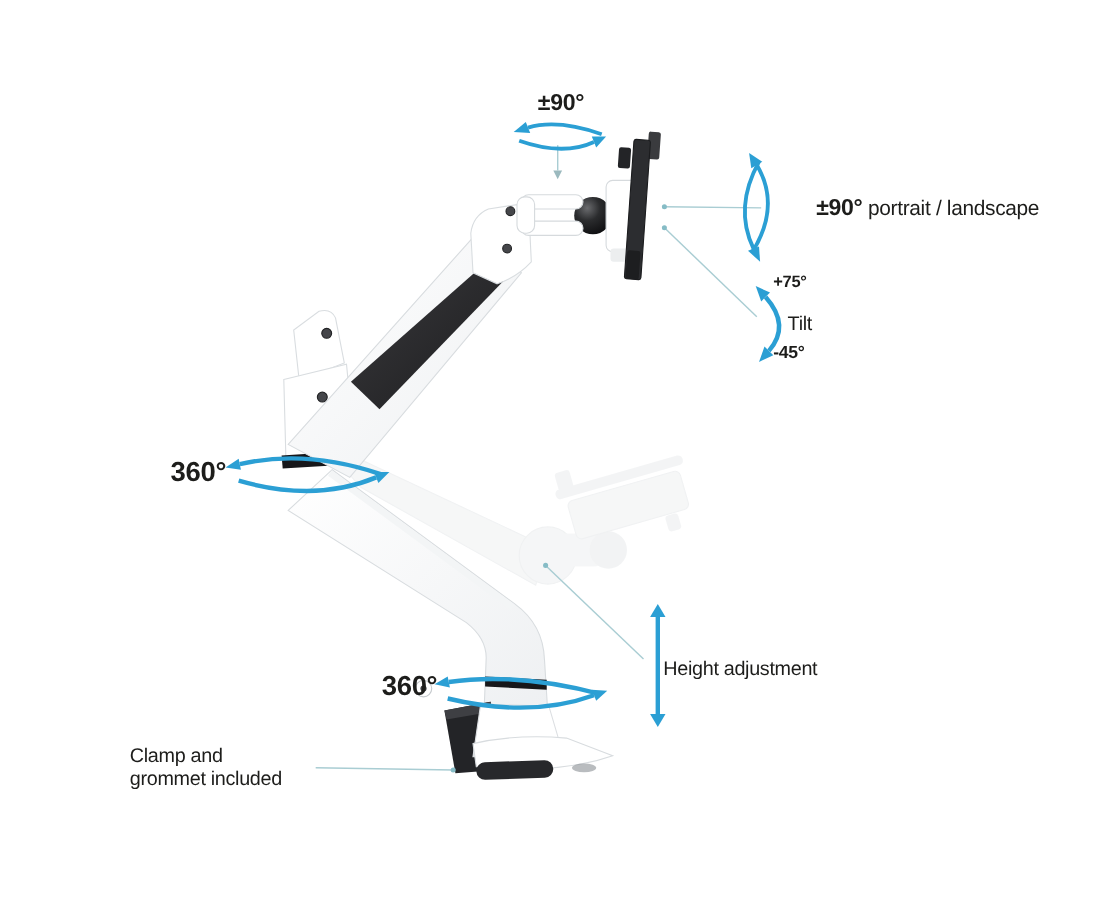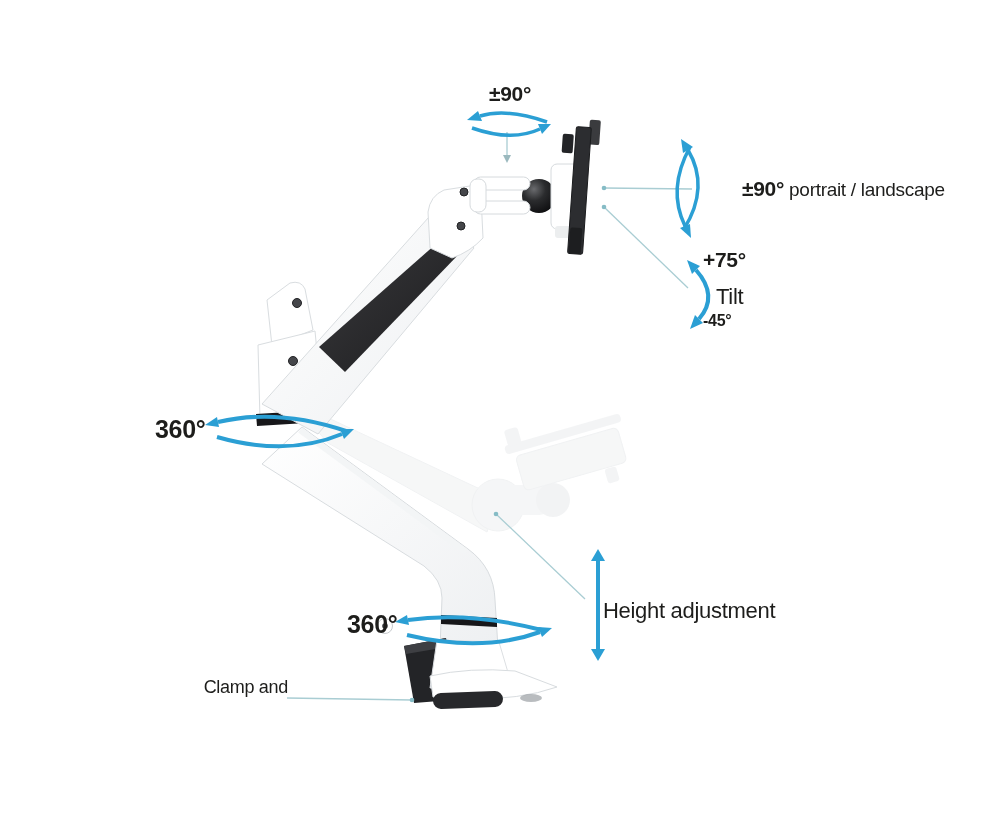--- a/index.html
+++ b/index.html
@@ -3,27 +3,27 @@
 <meta charset="utf-8">
 <style>
   html,body{margin:0;padding:0;background:#ffffff;}
   .stage{position:relative;width:999px;height:818px;background:#ffffff;overflow:hidden;
          font-family:"Liberation Sans",sans-serif;color:#1d1d1b;}
   .stage svg{position:absolute;left:0;top:0;}
   .lbl{position:absolute;white-space:nowrap;color:#1d1d1b;letter-spacing:-0.3px;}
   .lbl-pan{left:460px;top:82px;width:100px;text-align:center;font-size:21px;font-weight:700;}
   .lbl-pl{left:714px;top:177px;font-size:19px;margin-left:28px;}
   .lbl-pl .ang{font-weight:700;font-size:21px;margin-right:5px;}
-  .lbl-tilt-up{left:703px;top:248px;font-size:21px;font-weight:700;}
-  .lbl-tilt{left:716px;top:284px;font-size:22px;}
+  .lbl-tilt-up{left:703px;top:248px;font-size:15px;font-weight:700;}
+  .lbl-tilt{left:716px;top:284px;font-size:18px;}
   .lbl-tilt-down{left:703px;top:312px;font-size:16px;font-weight:700;}
   .lbl-rot1{left:155px;top:415px;font-size:25px;font-weight:700;}
   .lbl-rot2{left:347px;top:610px;font-size:25px;font-weight:700;}
-  .lbl-height{left:603px;top:598px;font-size:22px;}
-  .lbl-clamp{left:118px;top:677px;width:170px;text-align:right;font-size:18px;line-height:21px;}
+  .lbl-height{left:603px;top:598px;font-size:18px;}
+  .lbl-clamp{left:118px;top:677px;width:170px;text-align:left;font-size:18px;line-height:21px;}
 </style>
 </head>
 <body>
 
 <div class="stage">
 
   <svg width="999" height="818" viewBox="0 0 999 818">
     <defs>
       <radialGradient id="gradBall" cx="35%" cy="30%" r="75%">
         <stop offset="0%" stop-color="#6a6b6e"></stop>
@@ -151,15 +151,16 @@
     <span class="ang">±90°</span><span>portrait / landscape</span>
   </div>
   <div class="lbl lbl-tilt-up">+75°</div>
   <div class="lbl lbl-tilt">Tilt</div>
   <div class="lbl lbl-tilt-down">-45°</div>
   <div class="lbl lbl-rot1">360°</div>
   <div class="lbl lbl-height">Height adjustment</div>
   <div class="lbl lbl-rot2">360°</div>
   <div class="lbl lbl-clamp">
     <div>Clamp and</div>
+    <div>grommet included</div>
   </div>
 
 </div>
 
 </body></html>

